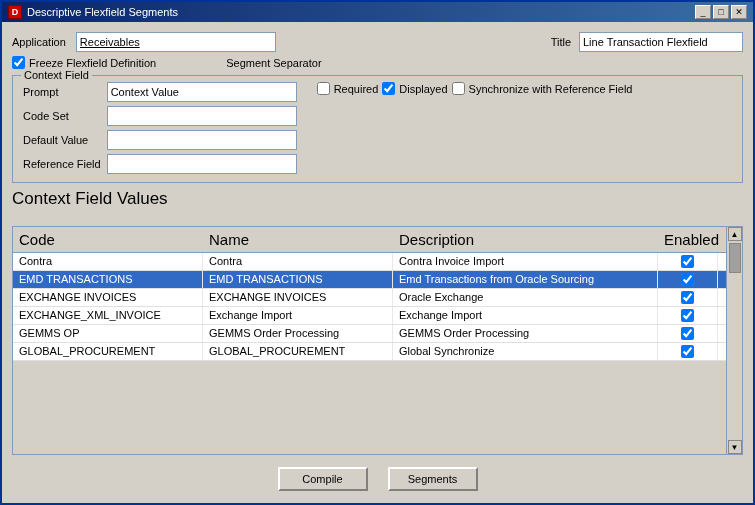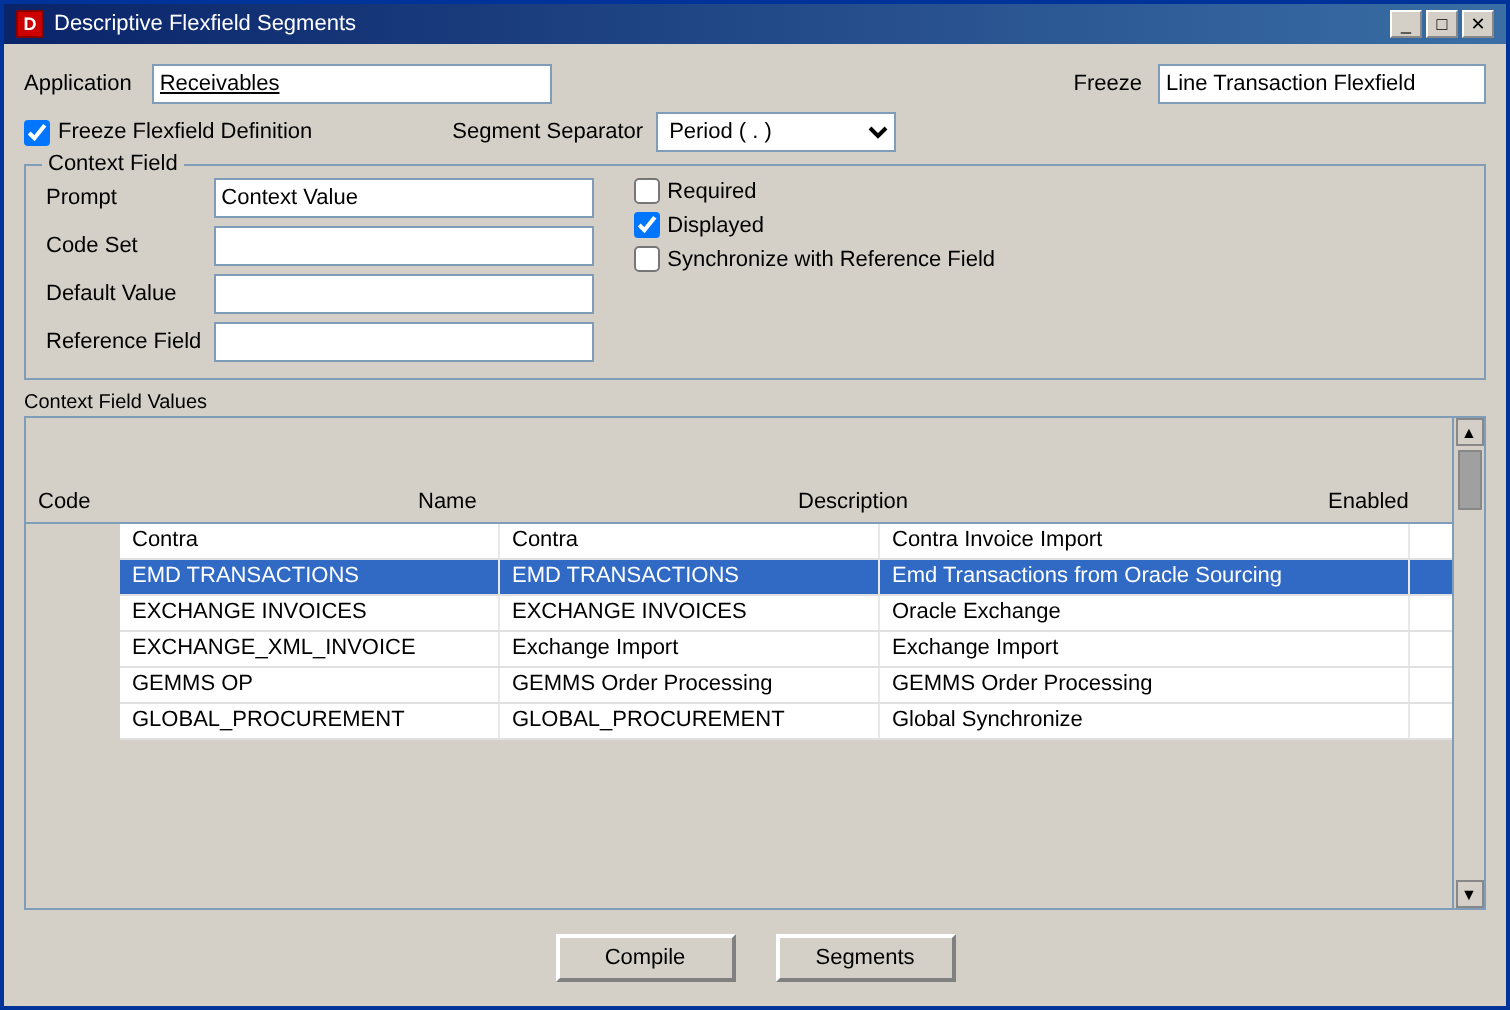--- a/index.html
+++ b/index.html
@@ -139,67 +139,65 @@
       top: -7px;
       left: 8px;
       background: #d4d0c8;
       padding: 0 3px;
       font-size: 11px;
       color: #000;
     }
 
     .context-right {
       display: flex;
-      flex-direction: column;
+      flex-direction: row;
       gap: 4px;
       margin-left: 20px;
       justify-content: center;
     }
 
     .context-fields {
       display: flex;
       align-items: flex-start;
     }
 
     .context-left {
       display: grid;
       grid-template-columns: auto 1fr;
       gap: 4px 6px;
       align-items: center;
     }
 
     .context-input { width: 190px; }
 
     .section-title {
-      font-size: 10px;
-      color: #000;
-      margin-bottom: 1px;
+      font-size: 17px;
+      color: #000;
+      margin-bottom: 17px;
     }
 
     .table-header {
       display: grid;
       grid-template-columns: 190px 190px 265px 60px;
       background: #d4d0c8;
       border-bottom: 1px solid #7f9db9;
       padding: 2px 0;
     }
 
     .th {
       padding: 2px 6px;
       font-weight: normal;
-      font-size: 11px;
-      color: #000;
-      margin-top: 32px;
+      font-size: 15px;
+      color: #000;
     }
 
     .table-body {
       flex: 1;
       overflow-y: auto;
       overflow-x: hidden;
-      margin-left: 47px;
     }
 
     .table-row {
       display: grid;
       grid-template-columns: 190px 190px 265px 60px;
       border-bottom: 1px solid #e0e0e0;
     }
 
     .table-row:nth-child(even) { background: #fff; }
     .table-row:nth-child(odd) { background: #fff; }
@@ -333,36 +331,31 @@
 
   <div class="window-content">
 
     <div class="top-rows">
       <div class="header-row1">
         <div class="form-row">
           <span class="label">Application</span>
           <input type="text" class="text-input app-input" value="Receivables" style="">
         </div>
         <div class="header-right">
-          <span class="label">Freeze</span>
+          <span class="label">Title</span>
           <input type="text" class="text-input title-input" value="Line Transaction Flexfield" style="">
         </div>
       </div>
       <div class="form-row">
         <div class="checkbox-row">
           <input type="checkbox" id="freeze" checked="" style="">
           <label for="freeze" class="label">Freeze Flexfield Definition</label>
         </div>
         <div class="separator-row" style="margin-left: 60px;">
           <span class="label">Segment Separator</span>
-          <select class="select-input">
-            <option>Period ( . )</option>
-            <option>Colon ( : )</option>
-            <option>Semicolon ( ; )</option>
-          </select>
         </div>
       </div>
     </div>
 
     <div class="group-box">
       <span class="group-box-title">Context Field</span>
       <div class="context-fields">
         <div class="context-left">
           <span class="label">Prompt</span>
           <input type="text" class="text-input context-input" value="Context Value" style="">

